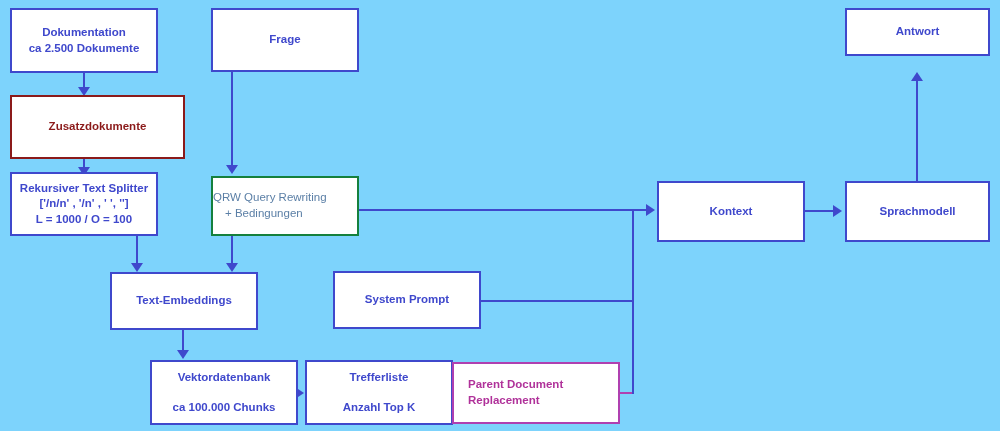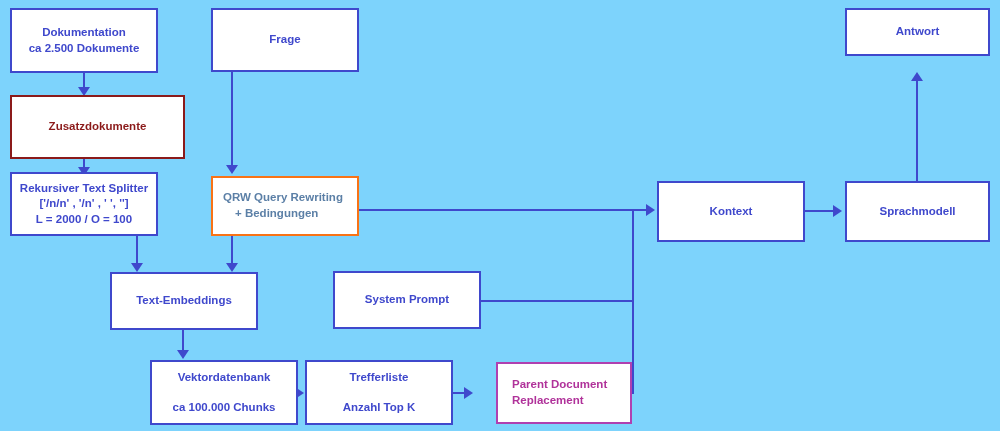--- a/index.html
+++ b/index.html
@@ -22,22 +22,22 @@
     z-index:3;
   }
   .node .ln{
     display:block;
     line-height:1.35;
     white-space:pre;
   }
   
   .v-blue{border:2px solid #3F48CC;color:#3F48CC;font-weight:bold;font-size:11.5px;}
   .v-red{border:2px solid #8B1A1A;color:#8B1A1A;font-weight:bold;font-size:11.5px;}
-  .v-qrw{border:2px solid #f97316;color:#5B7FA6;font-weight:bold;font-size:11.5px;
-         align-items:flex-start;text-align:left;padding-left:10px;}
+  .v-qrw{border:2px solid #15803d;color:#5B7FA6;font-weight:normal;font-size:11.5px;
+         align-items:flex-start;text-align:left;}
   .v-purple{border:2px solid #B040B0;color:#B0329A;font-weight:bold;font-size:11.5px;
          align-items:flex-start;text-align:left;padding-left:14px;}
   .gap .ln + .ln{margin-top:14px;}
   
   .conn{position:absolute;background:#3F48CC;z-index:1;}
   .conn.purple{background:#B040B0;}
   .vline{width:2px;}
   .hline{height:2px;}
   .arrow{position:absolute;width:0;height:0;z-index:2;}
   .arrow.down{border-left:6px solid transparent;border-right:6px solid transparent;border-top:9px solid #3F48CC;}
@@ -96,21 +96,21 @@
     <span class="ln">ca 2.500 Dokumente</span>
   </div>
 
   <div class="node v-red gap" style="left:10px;top:71px;width:175px;height:64px;margin-top:24px;">
     <span class="ln">Zusatzdokumente</span>
   </div>
 
   <div class="node v-blue" style="left:10px;top:172px;width:148px;height:64px;">
     <span class="ln">Rekursiver Text Splitter</span>
     <span class="ln">['/n/n' , '/n' , ' ', '']</span>
-    <span class="ln">L = 2000 / O = 100</span>
+    <span class="ln">L = 1000 / O = 100</span>
   </div>
 
   <div class="node v-blue" style="left:211px;top:8px;width:148px;height:64px;">
     <span class="ln">Frage</span>
   </div>
 
   <div class="node v-qrw" style="left:211px;top:176px;width:148px;height:60px;">
     <span class="ln">QRW Query Rewriting</span>
     <span class="ln" style="padding-left:12px;">+ Bedingungen</span>
   </div>
@@ -126,21 +126,21 @@
 
   <div class="node v-blue gap" style="left:305px;top:360px;width:148px;height:65px;">
     <span class="ln">Trefferliste</span>
     <span class="ln">Anzahl Top K</span>
   </div>
 
   <div class="node v-blue" style="left:305px;top:271px;width:148px;height:58px;margin-left:28px;">
     <span class="ln">System Prompt</span>
   </div>
 
-  <div class="node v-purple" style="left:496px;top:362px;width:136px;height:62px;text-align:center;">
+  <div class="node v-purple" style="left:452px;top:362px;width:168px;height:62px;text-align:center;">
     <span class="ln">Parent Document</span>
     <span class="ln">Replacement</span>
   </div>
 
   <div class="node v-blue" style="left:657px;top:181px;width:148px;height:61px;">
     <span class="ln">Kontext</span>
   </div>
 
   <div class="node v-blue" style="left:845px;top:181px;width:145px;height:61px;">
     <span class="ln">Sprachmodell</span>

